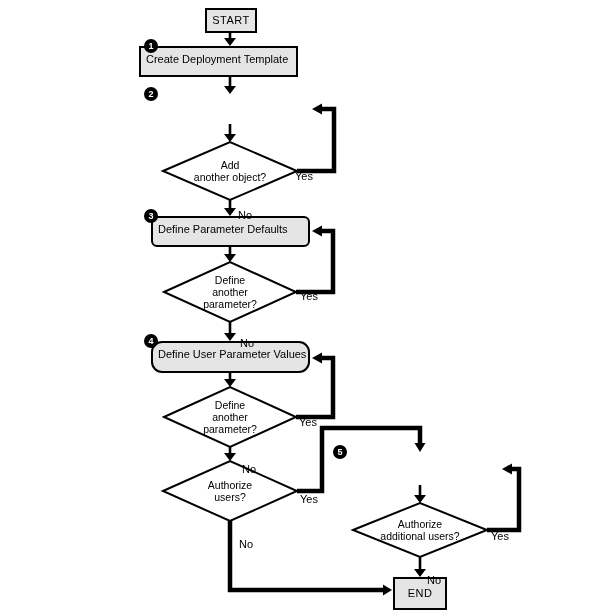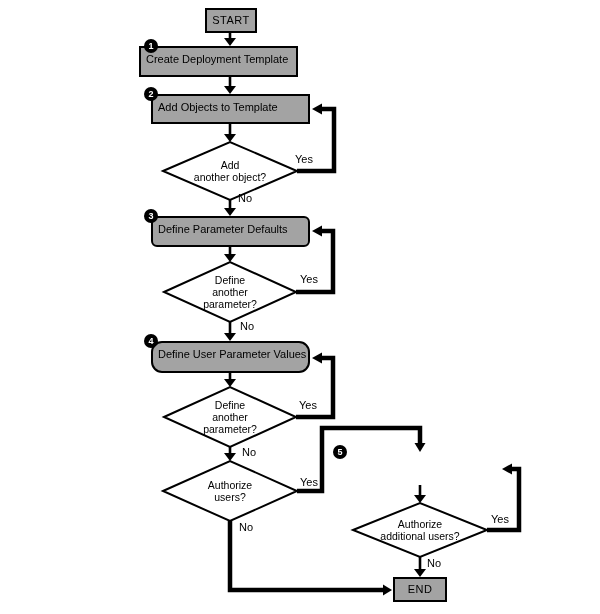--- a/index.html
+++ b/index.html
@@ -2,42 +2,42 @@
 <html><head>
 <meta charset="utf-8">
 <style>
   html,body{margin:0;padding:0;background:#fff;}
   .canvas{
     position:relative;width:600px;height:614px;background:#ffffff;
     font-family:"Liberation Sans", sans-serif;color:#000;overflow:hidden;
   }
   svg.layer{position:absolute;left:0;top:0;width:600px;height:614px;}
   .node{
-    position:absolute;box-sizing:border-box;background:#a3a3a3;
+    position:absolute;box-sizing:border-box;background:#e5e5e5;
     border:2px solid #000;font-size:11px;line-height:13px;
   }
   .terminal{
     display:flex;align-items:center;justify-content:center;
     letter-spacing:0.5px;
   }
   .process .plabel{
     display:block;padding:5px 4px 0 5px;white-space:nowrap;
   }
   .process.wrap .plabel{white-space:normal;width:150px;padding-top:2px;}
   .badge{
     position:absolute;width:14px;height:14px;border-radius:50%;
     background:#000;color:#fff;font-size:9px;font-weight:bold;
     display:flex;align-items:center;justify-content:center;line-height:14px;
   }
   .dtext{
     position:absolute;display:flex;align-items:center;justify-content:center;
     text-align:center;font-size:10.5px;line-height:12px;white-space:pre-line;
   }
   .edge-label{
-    position:absolute;font-size:11px;line-height:12px;background:transparent;
+    position:absolute;font-size:11px;line-height:12px;background:transparent;margin-top:17px;
   }
 </style>
 </head>
 <body>
 
 <div class="canvas">
 
   <svg class="layer" viewBox="0 0 600 614">
 
     <g stroke="#000" stroke-width="2.6" fill="none">
@@ -86,29 +86,26 @@
       <polygon points="164,292 230,262 296,292 230,322"></polygon>
       <polygon points="164,417 230,387 296,417 230,447"></polygon>
       <polygon points="163,491 230,461 297,491 230,521"></polygon>
       <polygon points="353,530 420,503 487,530 420,557"></polygon>
     </g>
   </svg>
 
   <div class="node terminal" style="left:205px;top:8px;width:52px;height:25px;">
     <span>START</span>
   </div>
-  <div class="node terminal" style="left:393px;top:577px;width:54px;height:25px;">
+  <div class="node terminal" style="left:393px;top:577px;width:54px;height:33px;">
     <span>END</span>
   </div>
 
   <div class="node process" style="left:139px;top:46px;width:159px;height:31px;">
     <span class="plabel">Create Deployment Template</span>
-  </div>
-  <div class="node process" style="left:151px;top:94px;width:159px;height:30px;">
-    <span class="plabel">Add Objects to Template</span>
   </div>
   <div class="node process" style="left:151px;top:216px;width:159px;height:31px;border-radius:6px;">
     <span class="plabel">Define Parameter Defaults</span>
   </div>
   <div class="node process" style="left:151px;top:341px;width:159px;height:32px;border-radius:11px;">
     <span class="plabel">Define User Parameter Values</span>
   </div>
 
   <div class="badge" style="left:144px;top:39px;">
       <span>1</span>

